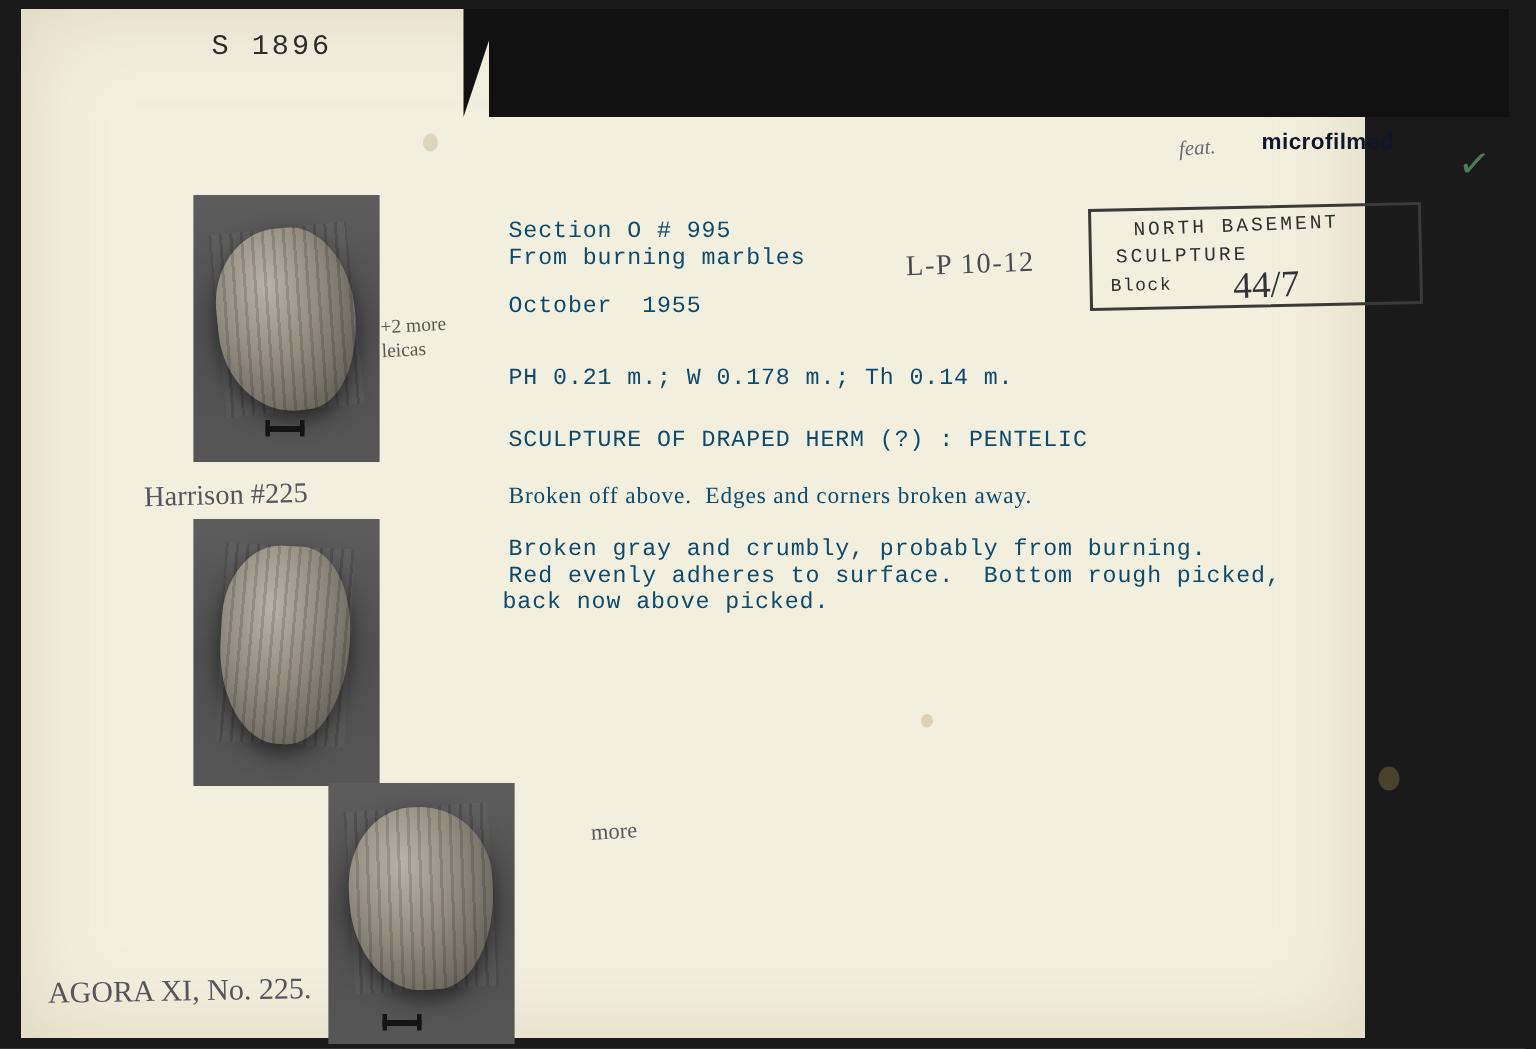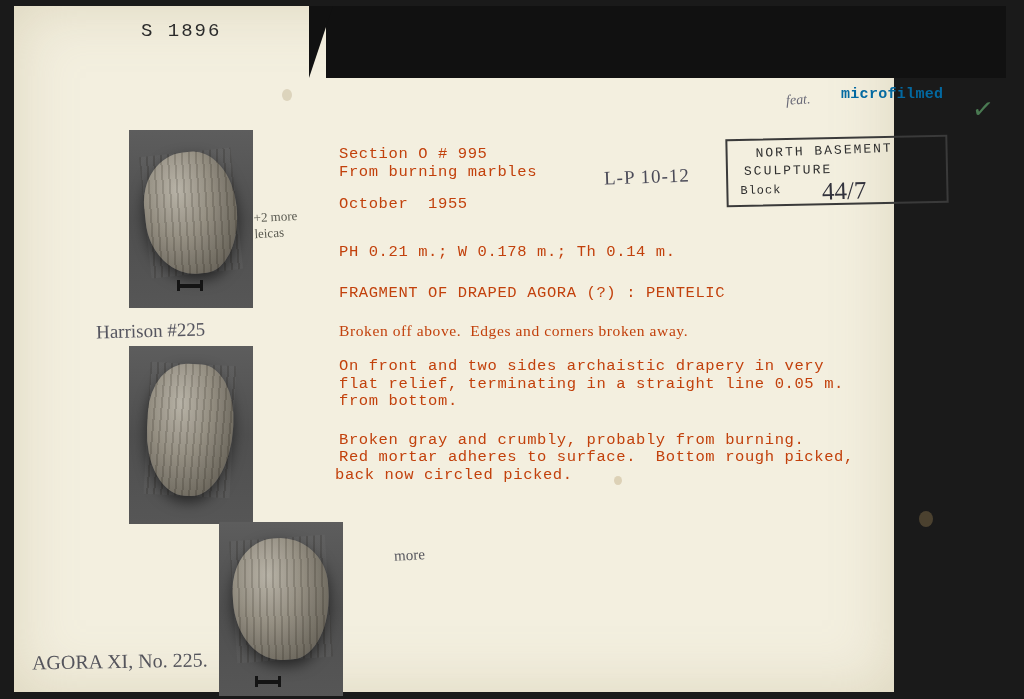--- a/index.html
+++ b/index.html
@@ -18,20 +18,21 @@
 
   
   #card {
     position: absolute;
     left: 14px;
     top: 6px;
     width: 880px;
     height: 686px;
     background: #f3efdf;
     box-shadow: inset 0 0 60px rgba(180,168,130,0.35);
+    padding-left: 16px;
   }
   
   #tab-cut {
     position: absolute;
     left: 0px;
     top: 0px;
     width: 992px;
     height: 72px;
     background: transparent;
   }
@@ -72,22 +73,22 @@
     font-family: "Liberation Mono", monospace;
   }
 
   
   #microfilmed {
     position: absolute;
     left: 827px;
     top: 80px;
     font-size: 15px;
     font-weight: bold;
-    color: #0369a1;
-    font-family: Liberation Mono, monospace;
+    color: #0f172a;
+    font-family: Liberation Sans, sans-serif;
     letter-spacing: 0.3px;
   }
   #check-mark {
     position: absolute;
     left: 958px;
     top: 88px;
     font-size: 26px;
     color: #4a7a52;
     font-family: "Liberation Sans", sans-serif;
     transform: rotate(6deg);
@@ -150,21 +151,21 @@
     font-family: "Liberation Serif", serif;
     transform: rotate(-2deg);
   }
 
   
   #body-text {
     position: absolute;
     left: 325px;
     top: 141px;
     width: 650px;
-    color: #c2410c;
+    color: #0c4a6e;
     font-size: 15.5px;
     line-height: 1.0;
     font-family: "Liberation Mono", monospace;
     letter-spacing: 0.6px;
   }
   #body-text .para {
     margin-bottom: 17px;
   }
   #body-text .line {
     white-space: pre;
@@ -323,34 +324,29 @@
         <div class="line tight">Section O # 995</div>
         <div class="line">From burning marbles</div>
       </div>
       <div class="para">
         <div class="line">October  1955</div>
       </div>
       <div class="para" style="margin-bottom:26px;margin-top:32px;">
         <div class="line">PH 0.21 m.; W 0.178 m.; Th 0.14 m.</div>
       </div>
       <div class="para" style="margin-bottom:21px;">
-        <div class="line">FRAGMENT OF DRAPED AGORA (?) : PENTELIC</div>
+        <div class="line">SCULPTURE OF DRAPED HERM (?) : PENTELIC</div>
       </div>
       <div class="para" style="margin-bottom:21px;font-family:Liberation Serif, serif;">
         <div class="line">Broken off above.  Edges and corners broken away.</div>
       </div>
-      <div class="para" style="margin-bottom:23px;">
-        <div class="line tight">On front and two sides archaistic drapery in very</div>
-        <div class="line tight">flat relief, terminating in a straight line 0.05 m.</div>
-        <div class="line">from bottom.</div>
-      </div>
       <div class="para">
         <div class="line tight">Broken gray and crumbly, probably from burning.</div>
-        <div class="line tight">Red mortar adheres to surface.  Bottom rough picked,</div>
-        <div class="line" style="margin-left:-4px;">back now circled picked.</div>
+        <div class="line tight">Red evenly adheres to surface.  Bottom rough picked,</div>
+        <div class="line" style="margin-left:-4px;">back now above picked.</div>
       </div>
     </div>
 
     <div id="lp-note" class="hand">L-P 10-12</div>
     <div id="two-more-leicas" class="hand">
       <div>+2 more</div>
       <div>leicas</div>
     </div>
     <div id="harrison" class="hand">Harrison #225</div>
     <div id="more-note" class="hand">more</div>

